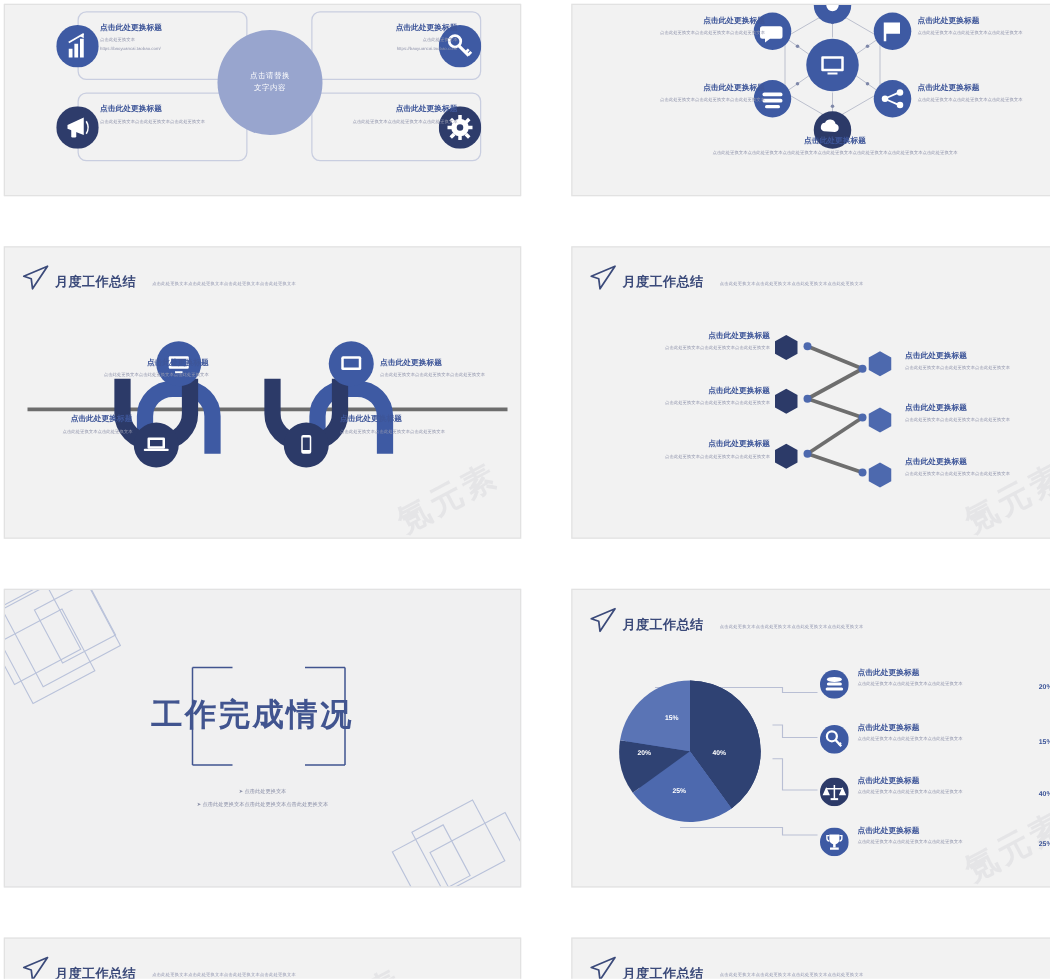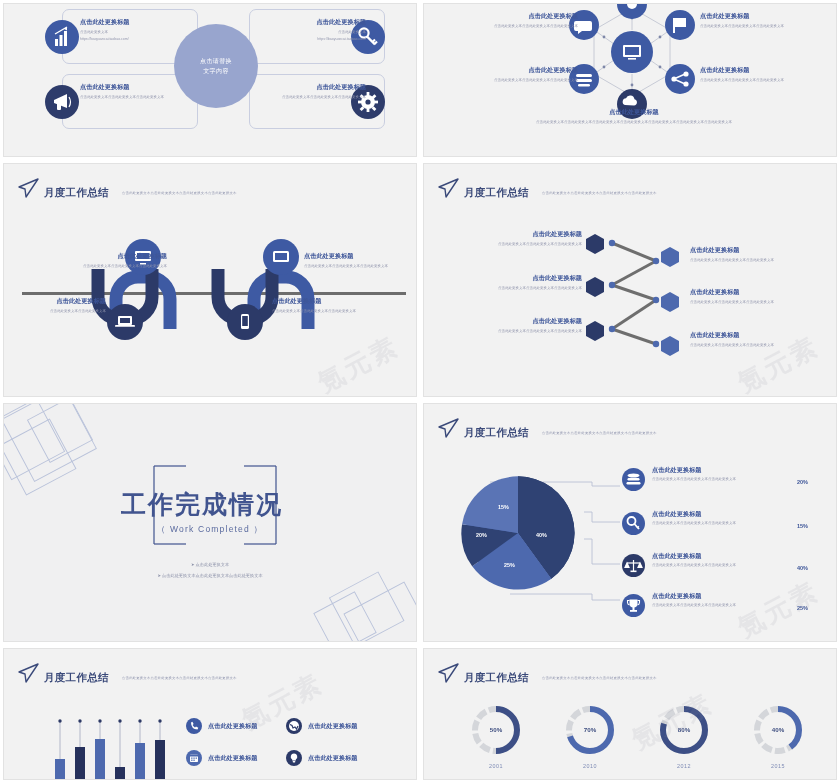--- a/index.html
+++ b/index.html
@@ -8,20 +8,21 @@
     background: #ffffff;
     font-family: "Liberation Sans", "DejaVu Sans", sans-serif;
     overflow: hidden;
   }
   .grid {
     width: 840px; height: 783px;
     display: grid;
     grid-template-columns: 420px 420px;
     grid-template-rows: 160px 240px 245px 138px;
     background: #ffffff;
+    gap: 34px;
   }
   .slide {
     position: relative;
     overflow: hidden;
     background: #f2f2f2;
     border: 1px solid #e2e2e2;
     margin: 3px;
   }
   .slide-inner { position: absolute; inset: 0; }
 
@@ -431,21 +432,20 @@
         <g stroke="#41548f" stroke-width="1.2" fill="none">
           <path d="M150 62 L150 140 L150 140"></path>
           <path d="M150 62 L182 62"></path>
           <path d="M150 140 L182 140"></path>
           <path d="M272 62 L272 140"></path>
           <path d="M240 62 L272 62"></path>
           <path d="M240 140 L272 140"></path>
         </g>
       </svg>
       <div class="cn">工作完成情况</div>
-      <div class="en">（ Work Completed ）</div>
       <div class="bul" style="left:0;right:0;top:158px;text-align:center">➤  点击此处更换文本</div>
       <div class="bul" style="left:0;right:0;top:169px;text-align:center">➤  点击此处更换文本点击此处更换文本点击此处更换文本</div>
     </div>
   </div>
 
   <div class="slide s6">
     <div class="slide-inner">
       <div class="hdr">
         <svg class="plane" viewBox="0 0 22 20">
           <path d="M1 9 L20 1 L8 19 L7 11 Z" fill="none" stroke="#3b4a7a" stroke-width="1.4" stroke-linejoin="round"></path>

